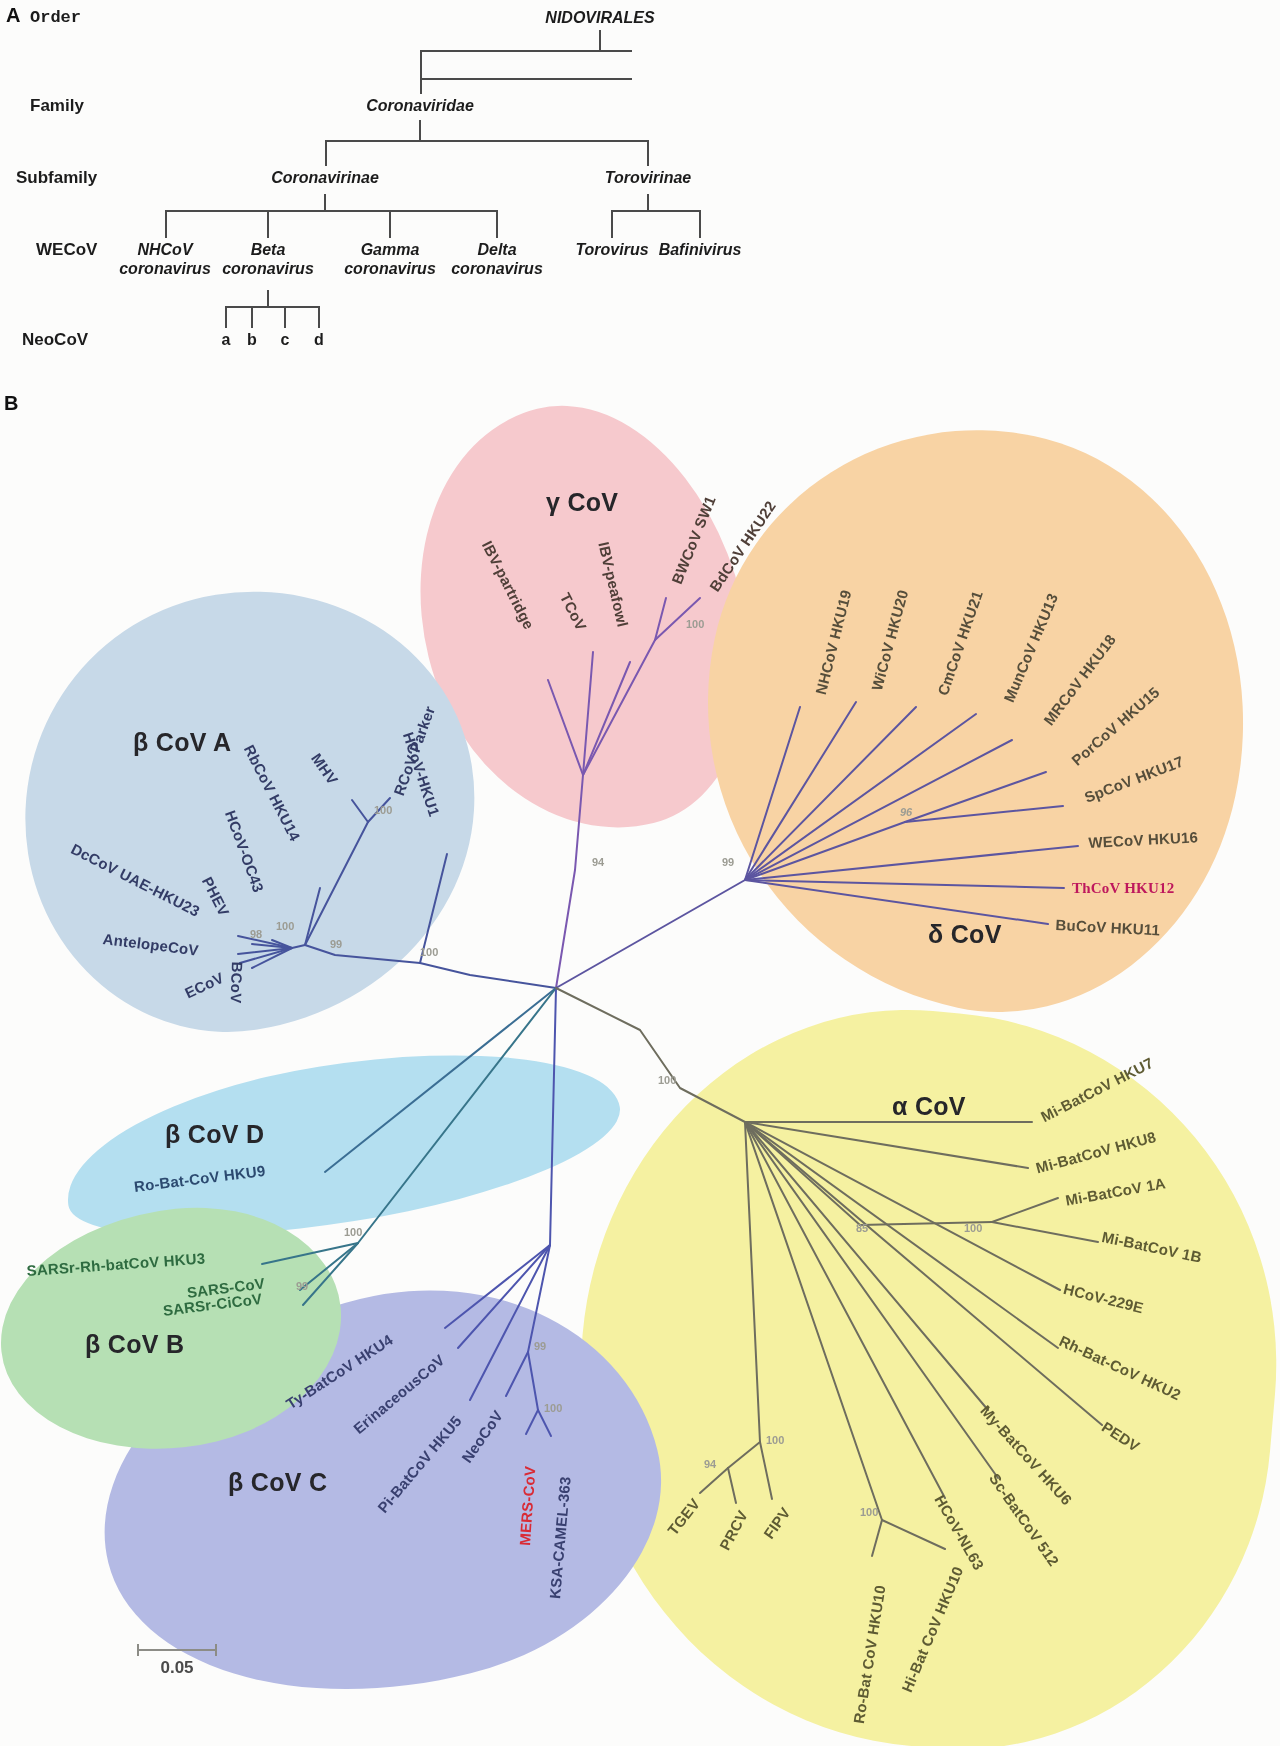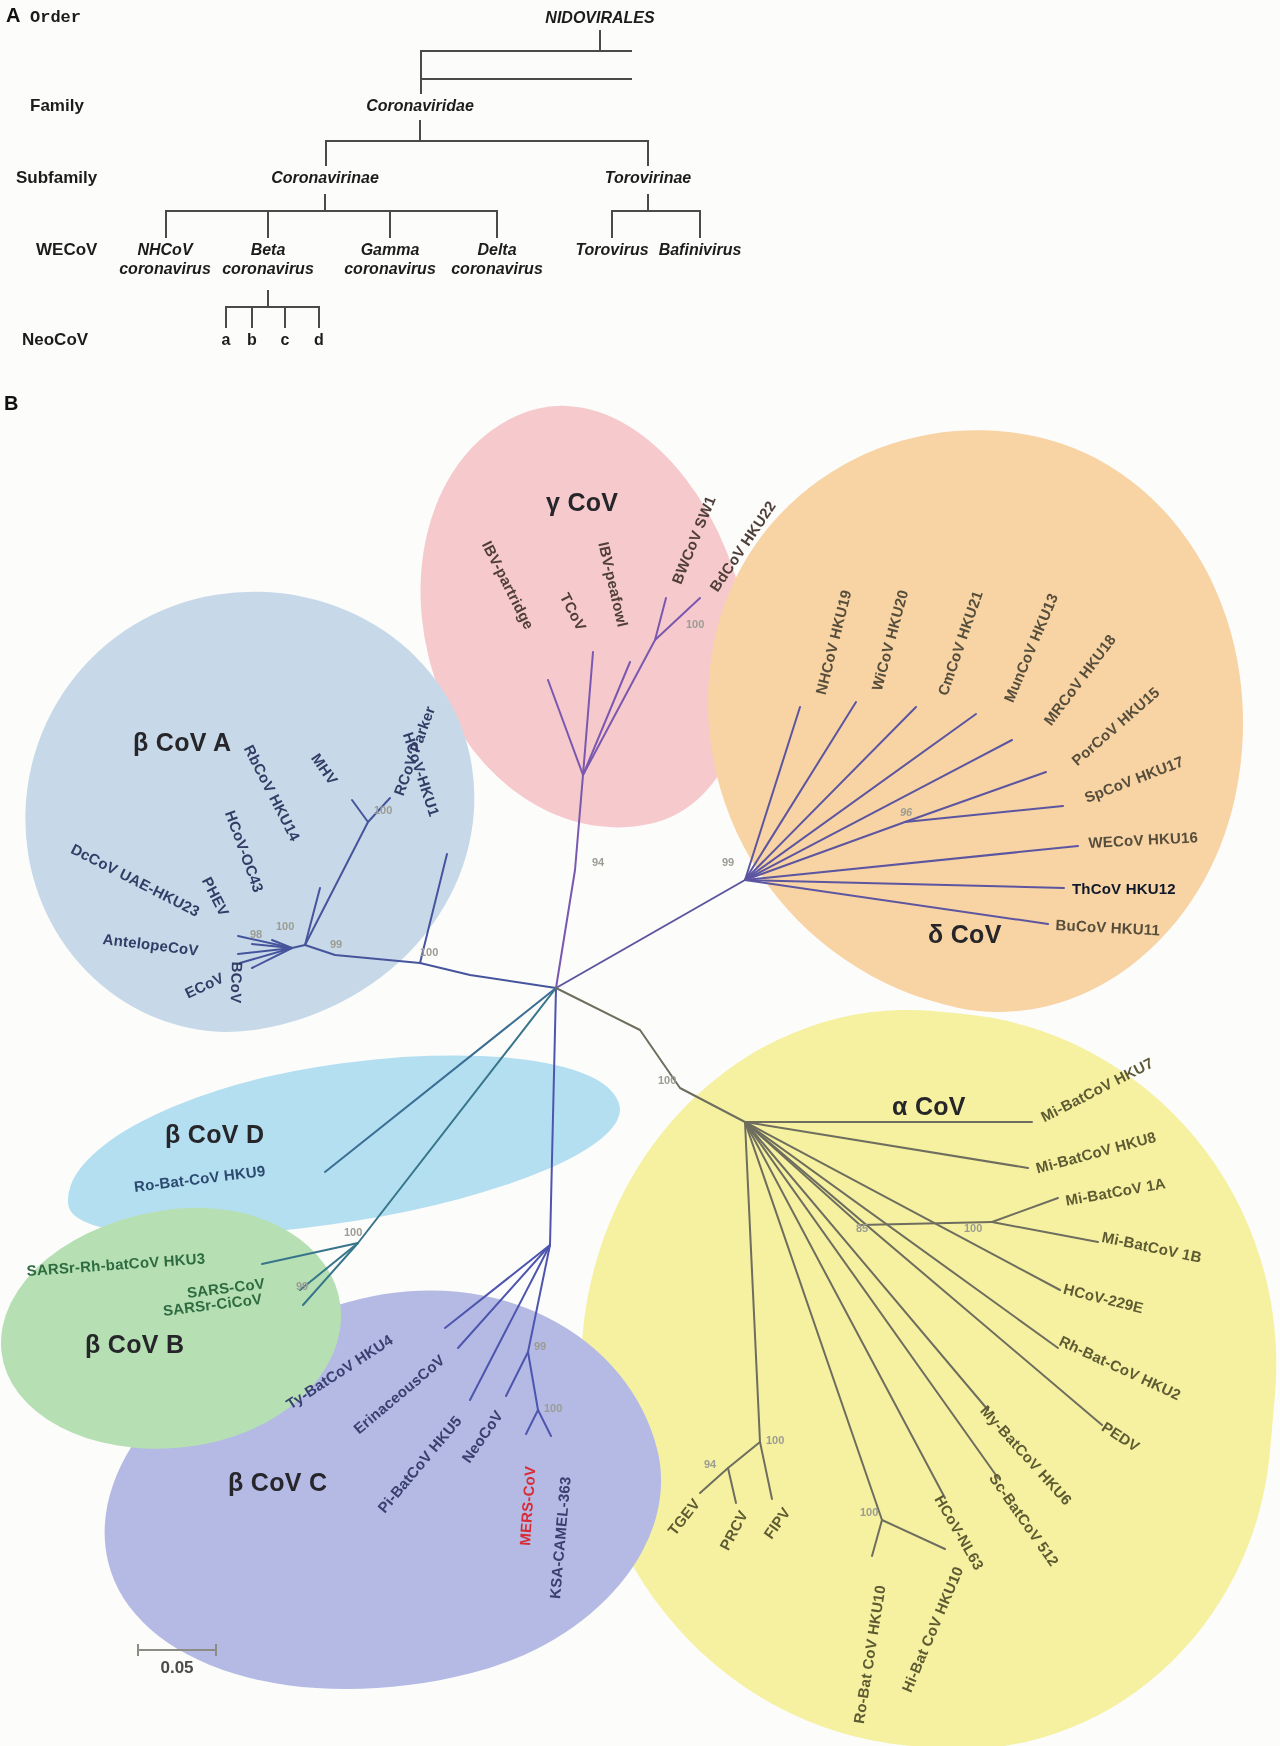--- a/index.html
+++ b/index.html
@@ -186,21 +186,21 @@
         <div class="tip" style="left: 668px; top: 190px; transform: rotate(-68deg); color: rgb(79, 63, 56);">BWCoV SW1</div>
         <div class="tip" style="left: 706px; top: 195px; transform: rotate(-56deg); color: rgb(79, 63, 56);">BdCoV HKU22</div>
         <div class="tip" style="left: 812px; top: 302px; transform: rotate(-76deg); color: rgb(86, 78, 59);">NHCoV HKU19</div>
         <div class="tip" style="left: 868px; top: 298px; transform: rotate(-75deg); color: rgb(86, 78, 59);">WiCoV HKU20</div>
         <div class="tip" style="left: 934px; top: 302px; transform: rotate(-71deg); color: rgb(86, 78, 59);">CmCoV HKU21</div>
         <div class="tip" style="left: 1000px; top: 308px; transform: rotate(-67deg); color: rgb(86, 78, 59);">MunCoV HKU13</div>
         <div class="tip" style="left: 1040px; top: 328px; transform: rotate(-53deg); color: rgb(86, 78, 59);">MRCoV HKU18</div>
         <div class="tip" style="left: 1068px; top: 366px; transform: rotate(-41deg); color: rgb(86, 78, 59);">PorCoV HKU15</div>
         <div class="tip" style="left: 1082px; top: 400px; transform: rotate(-21deg); color: rgb(86, 78, 59);">SpCoV HKU17</div>
         <div class="tip" style="left: 1088px; top: 444px; transform: rotate(-3deg); color: rgb(86, 78, 59);">WECoV HKU16</div>
-        <div class="tip" style="left: 1072px; top: 490px; transform: rotate(0deg); color: #0f172a;">ThCoV HKU12</div>
+        <div class="tip" style="left: 1072px; top: 490px; transform: rotate(0deg); color: #be185d; font-family: Liberation Serif, serif;">ThCoV HKU12</div>
         <div class="tip" style="left: 1056px; top: 526px; transform: rotate(3deg); color: rgb(86, 78, 59);">BuCoV HKU11</div>
         <div class="tip" style="left: 256px; top: 352px; transform: rotate(63deg); color: rgb(51, 60, 102);">RbCoV HKU14</div>
         <div class="tip" style="left: 322px; top: 360px; transform: rotate(55deg); color: rgb(51, 60, 102);">MHV</div>
         <div class="tip" style="left: 390px; top: 402px; transform: rotate(-70deg); color: rgb(51, 60, 102);">RCoV Parker</div>
         <div class="tip" style="left: 416px; top: 340px; transform: rotate(72deg); color: rgb(51, 60, 102);">HCoV-HKU1</div>
         <div class="tip" style="left: 238px; top: 418px; transform: rotate(70deg); color: rgb(51, 60, 102);">HCoV-OC43</div>
         <div class="tip" style="left: 214px; top: 484px; transform: rotate(63deg); color: rgb(51, 60, 102);">PHEV</div>
         <div class="tip" style="left: 76px; top: 450px; transform: rotate(27deg); color: rgb(51, 60, 102);">DcCoV UAE-HKU23</div>
         <div class="tip" style="left: 104px; top: 540px; transform: rotate(7deg); color: rgb(51, 60, 102);">AntelopeCoV</div>
         <div class="tip" style="left: 182px; top: 596px; transform: rotate(-25deg); color: rgb(51, 60, 102);">ECoV</div>

